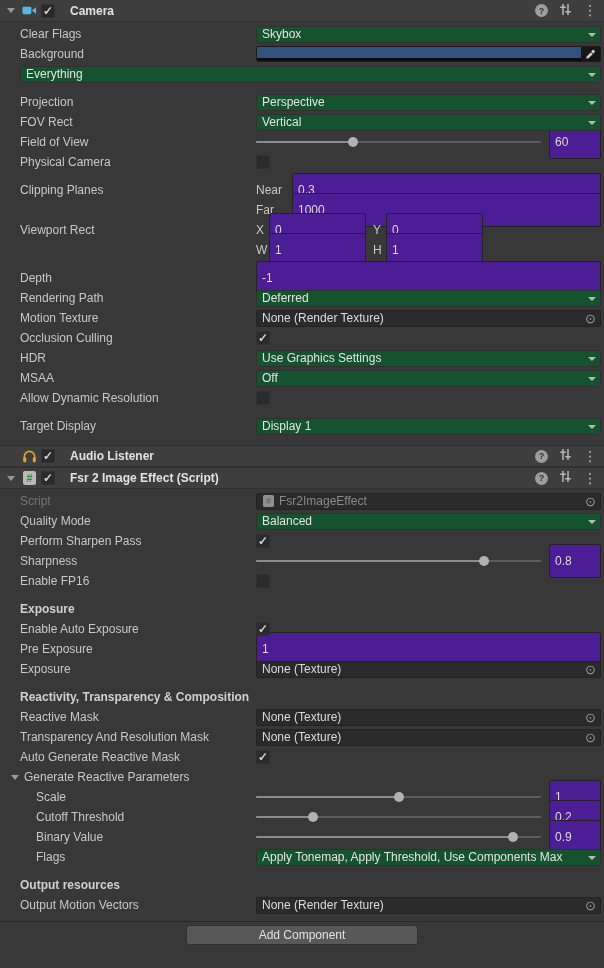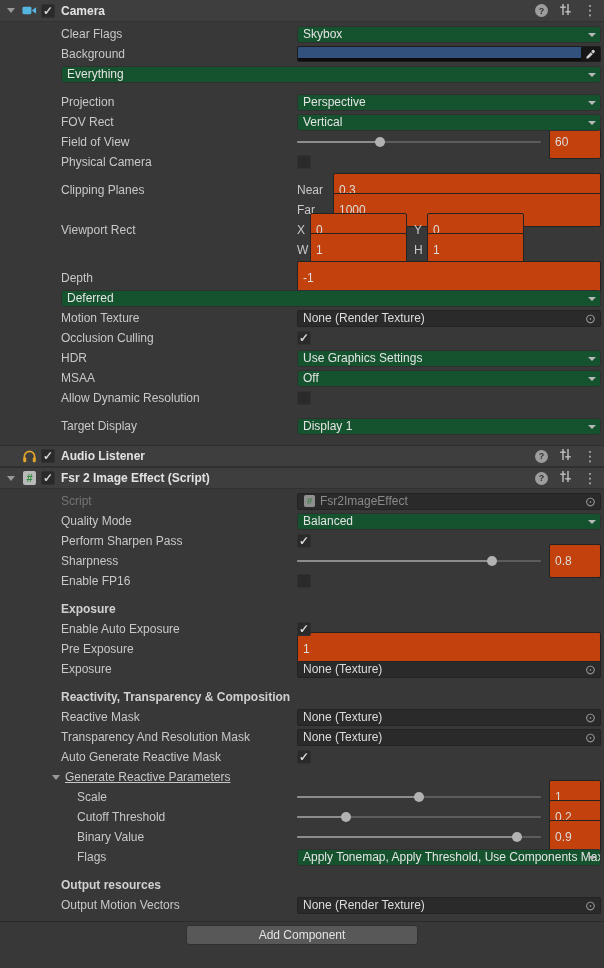--- a/index.html
+++ b/index.html
@@ -20,62 +20,62 @@
     background:#3e3e3e;
     border-top:1px solid #2f2f2f;
     border-bottom:1px solid #313131;
     display:flex; align-items:center;
     padding:0 7px 0 4px; gap:3px;
   }
   .comp-header.first { border-top:none; }
   .foldout-box { width:14px; height:14px; display:flex; align-items:center; justify-content:center; flex:none; }
   .tri-down { width:0; height:0; border-left:4px solid transparent; border-right:4px solid transparent; border-top:5px solid #999; }
   .hdr-icon { width:17px; height:16px; display:flex; align-items:center; justify-content:center; flex:none; }
-  .comp-title { font-weight:bold; color:#e2e2e2; margin-left:3px; white-space:nowrap; }
+  .comp-title { font-weight:bold; color:#e2e2e2; margin-left:12px; white-space:nowrap; }
   .header-right { margin-left:auto; display:flex; align-items:center; gap:11px; }
   .help-icon {
     width:13px; height:13px; border-radius:50%; background:#9d9d9d;
     color:#333; font-size:9px; font-weight:bold;
     display:flex; align-items:center; justify-content:center;
   }
   .kebab-icon { color:#c0c0c0; font-size:14px; line-height:13px; letter-spacing:0; }
   .script-badge {
     width:13px; height:14px; background:#b9b9b9; border-radius:2px;
     color:#2f8f3f; font-weight:bold; font-size:11px; line-height:14px; text-align:center;
   }
 
   
-  .body-block { background:#383838;margin-left:41px; }
+  .body-block { background:#383838; }
   .pad2 { height:2px; } .pad6 { height:6px; } .pad9 { height:9px; } .gap8 { height:8px; }
   .row { display:flex; align-items:center; height:20px; padding:0 3px 0 20px; }
   .row .label { width:236px; flex:none; white-space:nowrap; overflow:hidden; color:#c8c8c8; }
   .row.indent .label { padding-left:16px; }
   .row.disabled .label { color:#747474; }
   .row.disabled .objfield { color:#8a8a8a; }
   .section-row { display:flex; align-items:center; height:20px; padding-left:20px; font-weight:bold; color:#d0d0d0; }
   .value { flex:1; display:flex; align-items:center; min-width:0; }
 
   .fold-row { display:flex; align-items:center; height:20px; padding-left:8px; }
-  .fold-row .label { color:#c8c8c8; margin-left:2px;text-decoration:underline; }
+  .fold-row .label { color:#c8c8c8; margin-left:2px; }
 
   
   .dropdown {
     flex:1; height:17px; background:#14532d;
     border:1px solid #303030; border-radius:3px;
     color:#e4e4e4; display:flex; align-items:center;
     padding:0 16px 0 5px; position:relative;
     white-space:nowrap; overflow:hidden;
   }
   .dropdown::after {
     content:""; position:absolute; right:4px; top:6px;
     border-left:4px solid transparent; border-right:4px solid transparent;
     border-top:4px solid #b8b8b8;
   }
   .textfield {
-    flex:1; height:34px; background:#c2410c;
+    flex:1; height:34px; background:#4c1d95;
     border:1px solid #232323; border-radius:2px;
     color:#dcdcdc; display:flex; align-items:center;
     padding:16px 5px; white-space:nowrap; overflow:hidden;
   }
   .objfield {
     flex:1; height:17px; background:#2a2a2a;
     border:1px solid #232323; border-radius:2px;
     color:#dcdcdc; display:flex; align-items:center;
     padding:0 4px 0 5px; white-space:nowrap; overflow:hidden;
   }
@@ -253,20 +253,21 @@
     <div class="gap8"></div>
 
     <div class="row">
       <span class="label">Depth</span>
       <span class="value">
           <span class="textfield">-1</span>
         </span>
     </div>
 
     <div class="row">
+      <span class="label">Rendering Path</span>
       <span class="value">
           <span class="dropdown">Deferred</span>
         </span>
     </div>
 
     <div class="row">
       <span class="label">Motion Texture</span>
       <span class="value">
         <span class="objfield">
           <span>None (Render Texture)</span>

